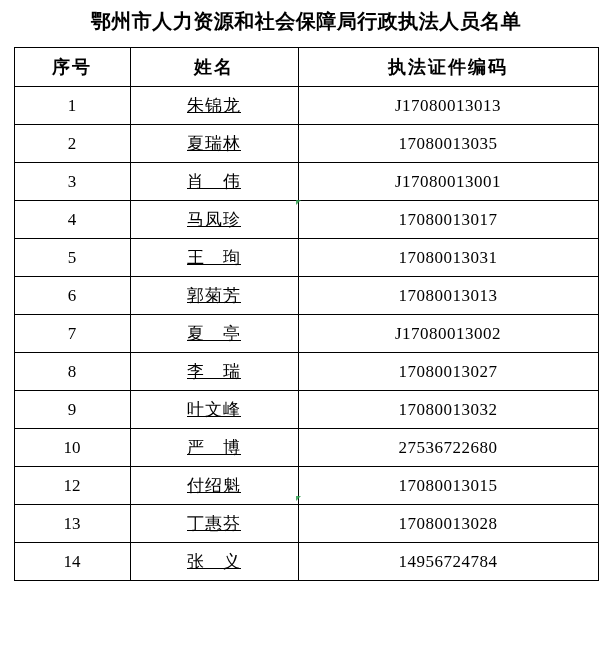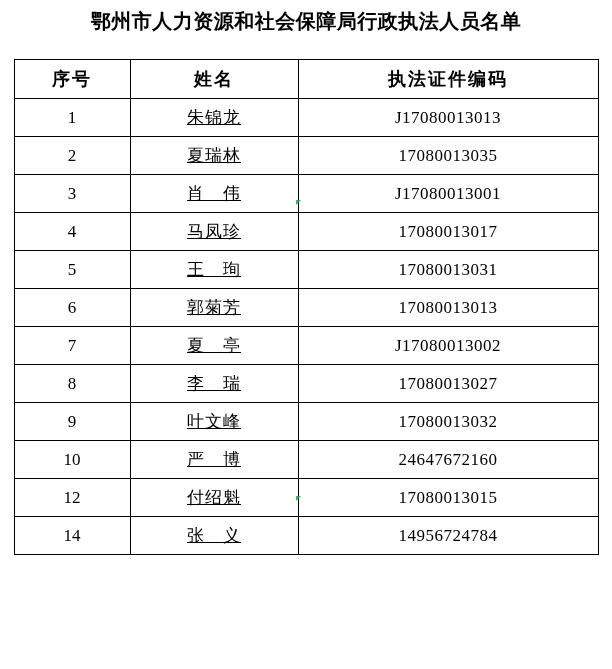--- a/index.html
+++ b/index.html
@@ -25,21 +25,21 @@
     font-family: "Liberation Serif", "DejaVu Serif", serif;
     font-weight: bold;
     font-size: 20px;
     letter-spacing: 0.5px;
     padding: 8px 0 8px 0;
     white-space: nowrap;
   }
   table.roster {
     border-collapse: collapse;
     width: 584px;
-    margin: 16px auto;
+    margin: 4px auto;
     table-layout: fixed;
   }
   table.roster th,
   table.roster td {
     border: 1px solid #000000;
     text-align: center;
     vertical-align: middle;
     font-size: 17px;
     height: 37px;
     padding: 0;
@@ -136,26 +136,31 @@
         <td class="code">17080013027</td>
       </tr>
       <tr>
         <td class="idx">9</td>
         <td class="name">叶文峰</td>
         <td class="code">17080013032</td>
       </tr>
       <tr>
         <td class="idx">10</td>
         <td class="name">严　博</td>
-        <td class="code">24647672160</td>
+        <td class="code">27536722680</td>
       </tr>
       <tr>
         <td class="idx">12</td>
         <td class="name">付绍魁</td>
         <td class="code">17080013015</td>
+      </tr>
+      <tr>
+        <td class="idx">13</td>
+        <td class="name">丁惠芬</td>
+        <td class="code">17080013028</td>
       </tr>
       <tr>
         <td class="idx">14</td>
         <td class="name">张　义</td>
         <td class="code">14956724784</td>
       </tr>
     </tbody>
   </table>
 
   <div class="mark" style="left:296px; top:200px;"></div>

